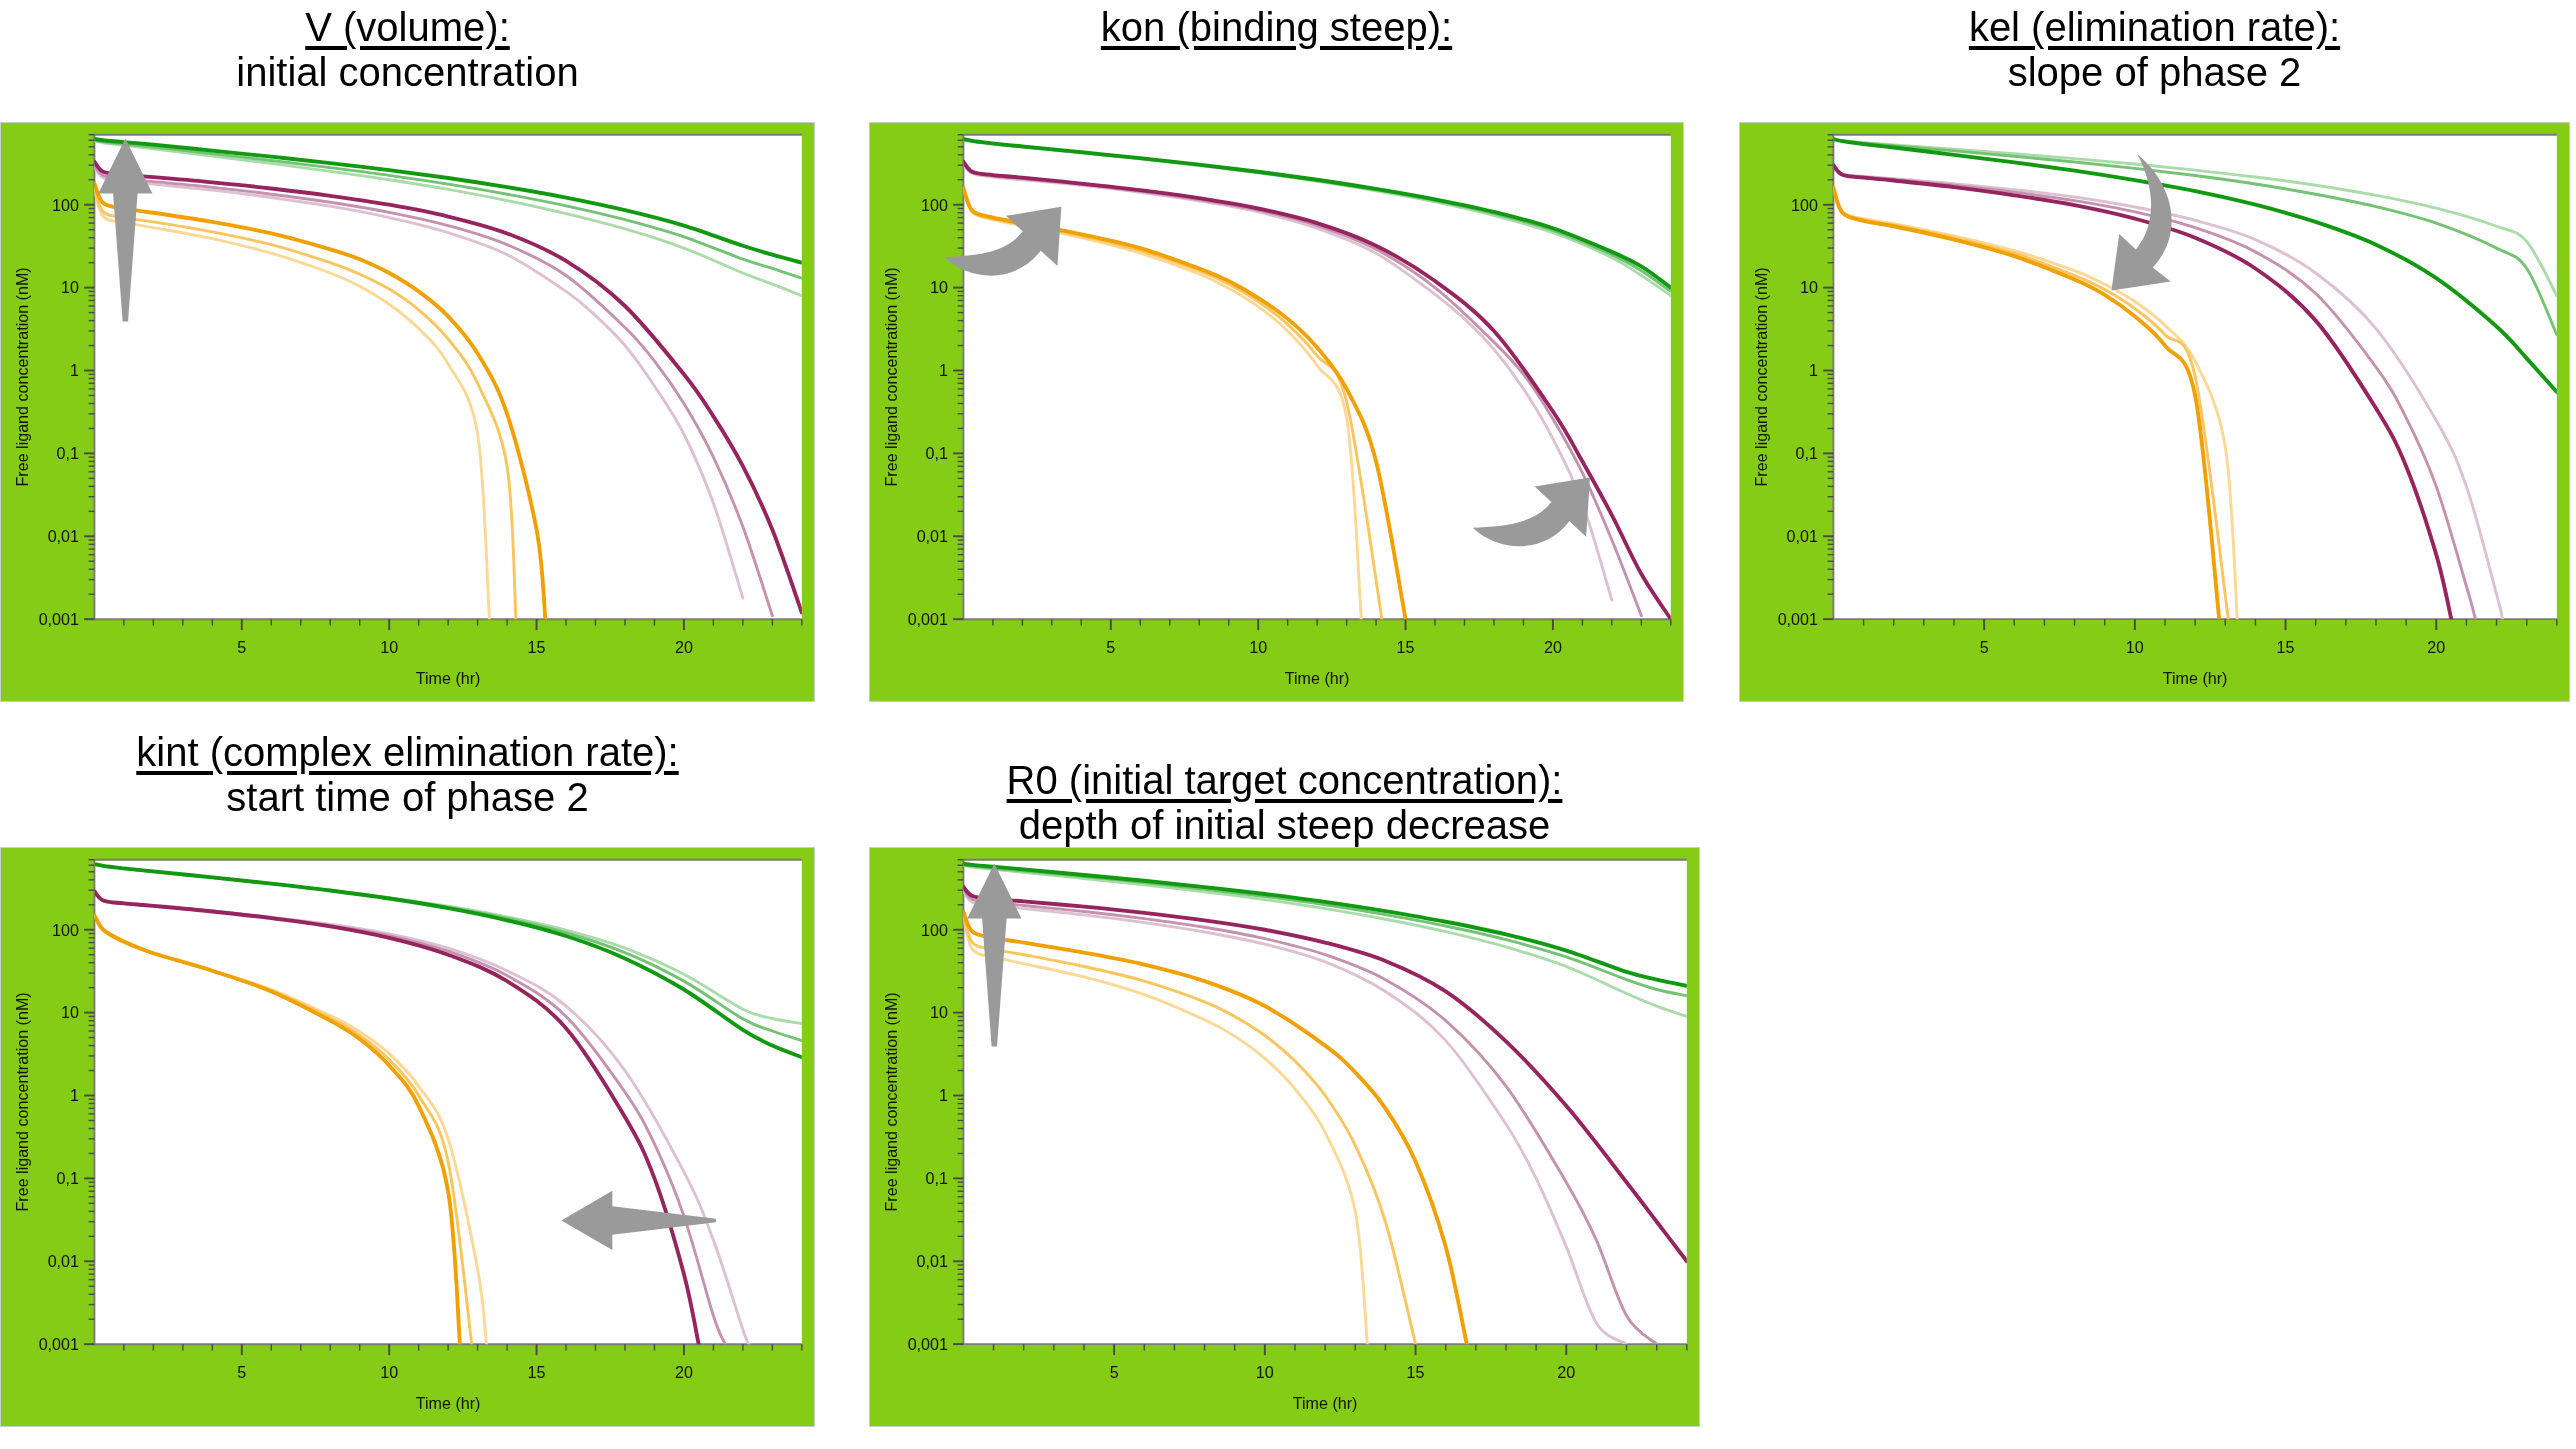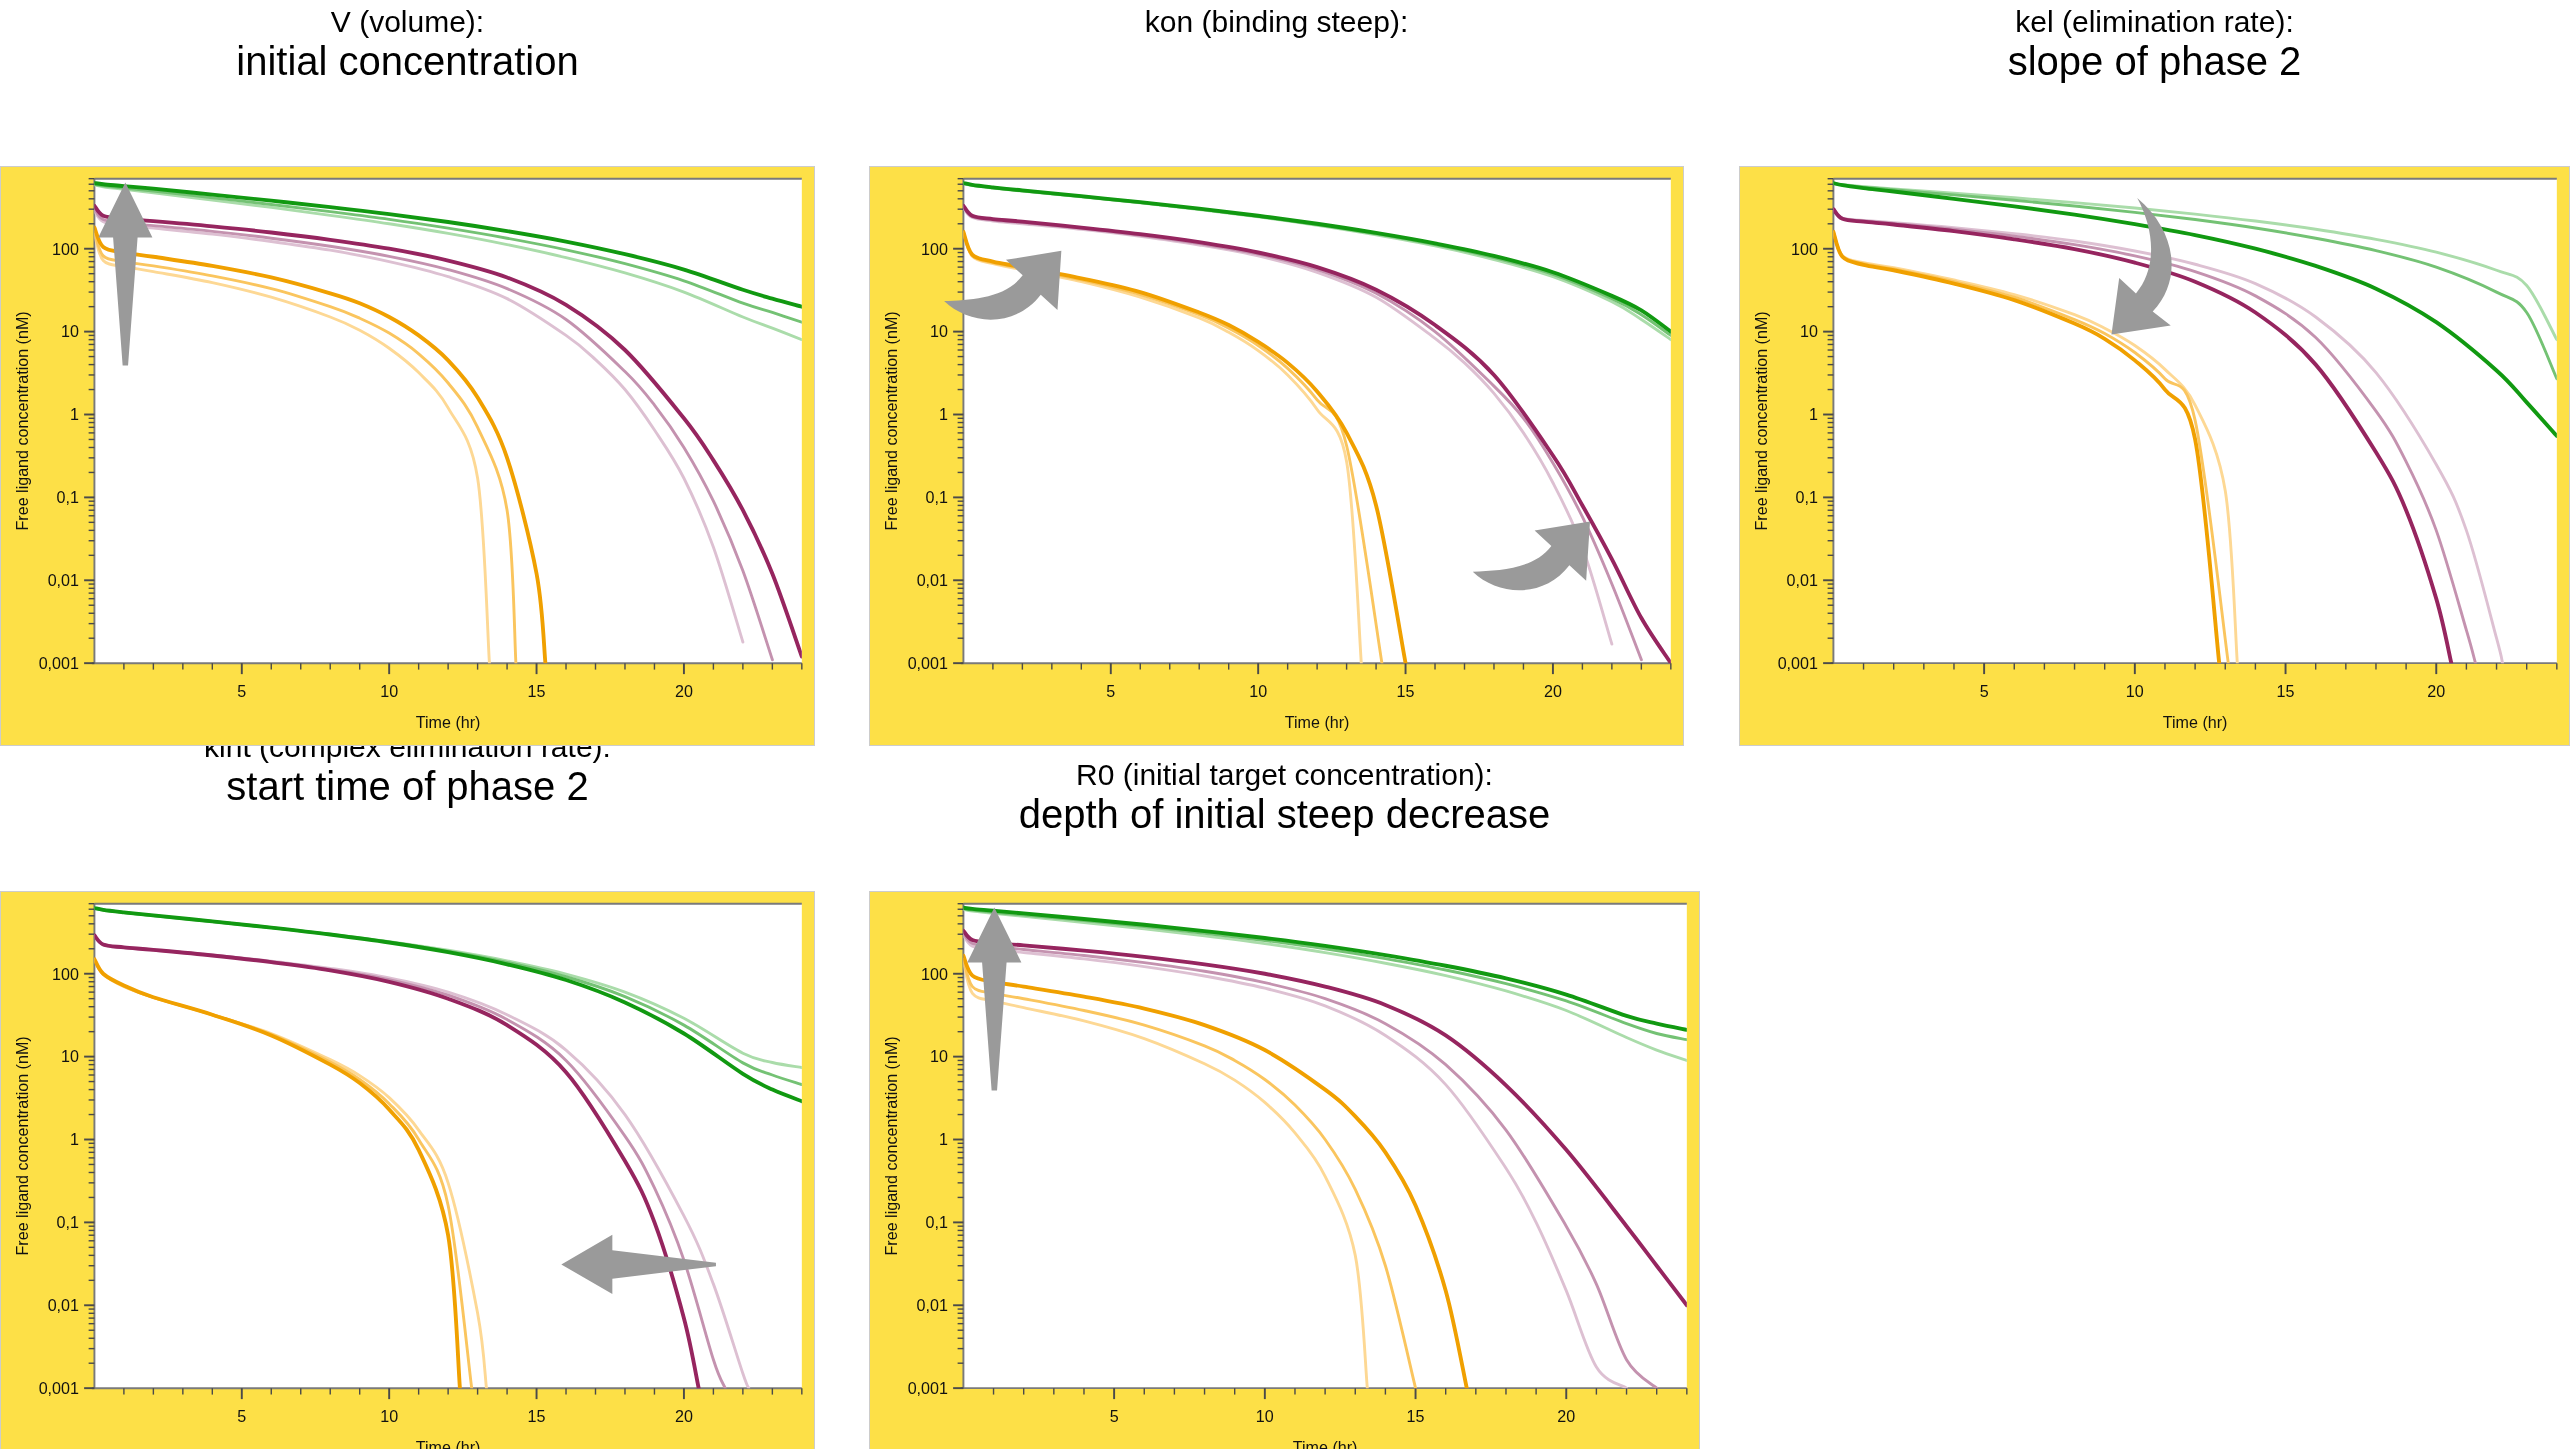--- a/index.html
+++ b/index.html
@@ -1,22 +1,22 @@
 <!DOCTYPE html>
 <html style="font-size:10.3px"><head>
 <meta charset="utf-8">
 <style>
   html,body{margin:0;padding:0;background:#ffffff;}
   body{width:2576px;height:1449px;font-family:"Liberation Sans",sans-serif;overflow:hidden;}
   .figure{position:relative;width:2576px;height:1449px;}
   .panel{position:absolute;}
   .panel-title{text-align:center;color:#000;line-height:1.12;}
-  .panel-title .t1{font-size:30px;text-underline-offset:4.5px;display:block;white-space:nowrap;}
+  .panel-title .t1{font-size:40px;text-decoration:underline;text-underline-offset:4.5px;display:block;white-space:nowrap;}
   .panel-title .t2{font-size:40px;display:block;white-space:nowrap;}
-  .plot-frame{background:#fde047;border:0.6px solid #cccccc;box-sizing:border-box;margin-top:44px;}
+  .plot-frame{background:#84cc16;border:0.6px solid #cccccc;box-sizing:border-box;}
   svg{display:block;}
   .axis-line{stroke:#7a7a7a;stroke-width:3;fill:none;}
   .tick{stroke:#4a4a4a;stroke-width:3;}
   .tick-minor{stroke:#4a4a4a;stroke-width:2.2;}
   .ticklabel{font-family:"Liberation Sans",sans-serif;font-size:25px;fill:#111;}
   .axtitle{font-family:"Liberation Sans",sans-serif;font-size:25px;fill:#111;}
   .plotbg{fill:#ffffff;}
   .curve{fill:none;stroke-linecap:round;stroke-linejoin:round;}
   .arrow{fill:#9a9a9a;}
 </style>

